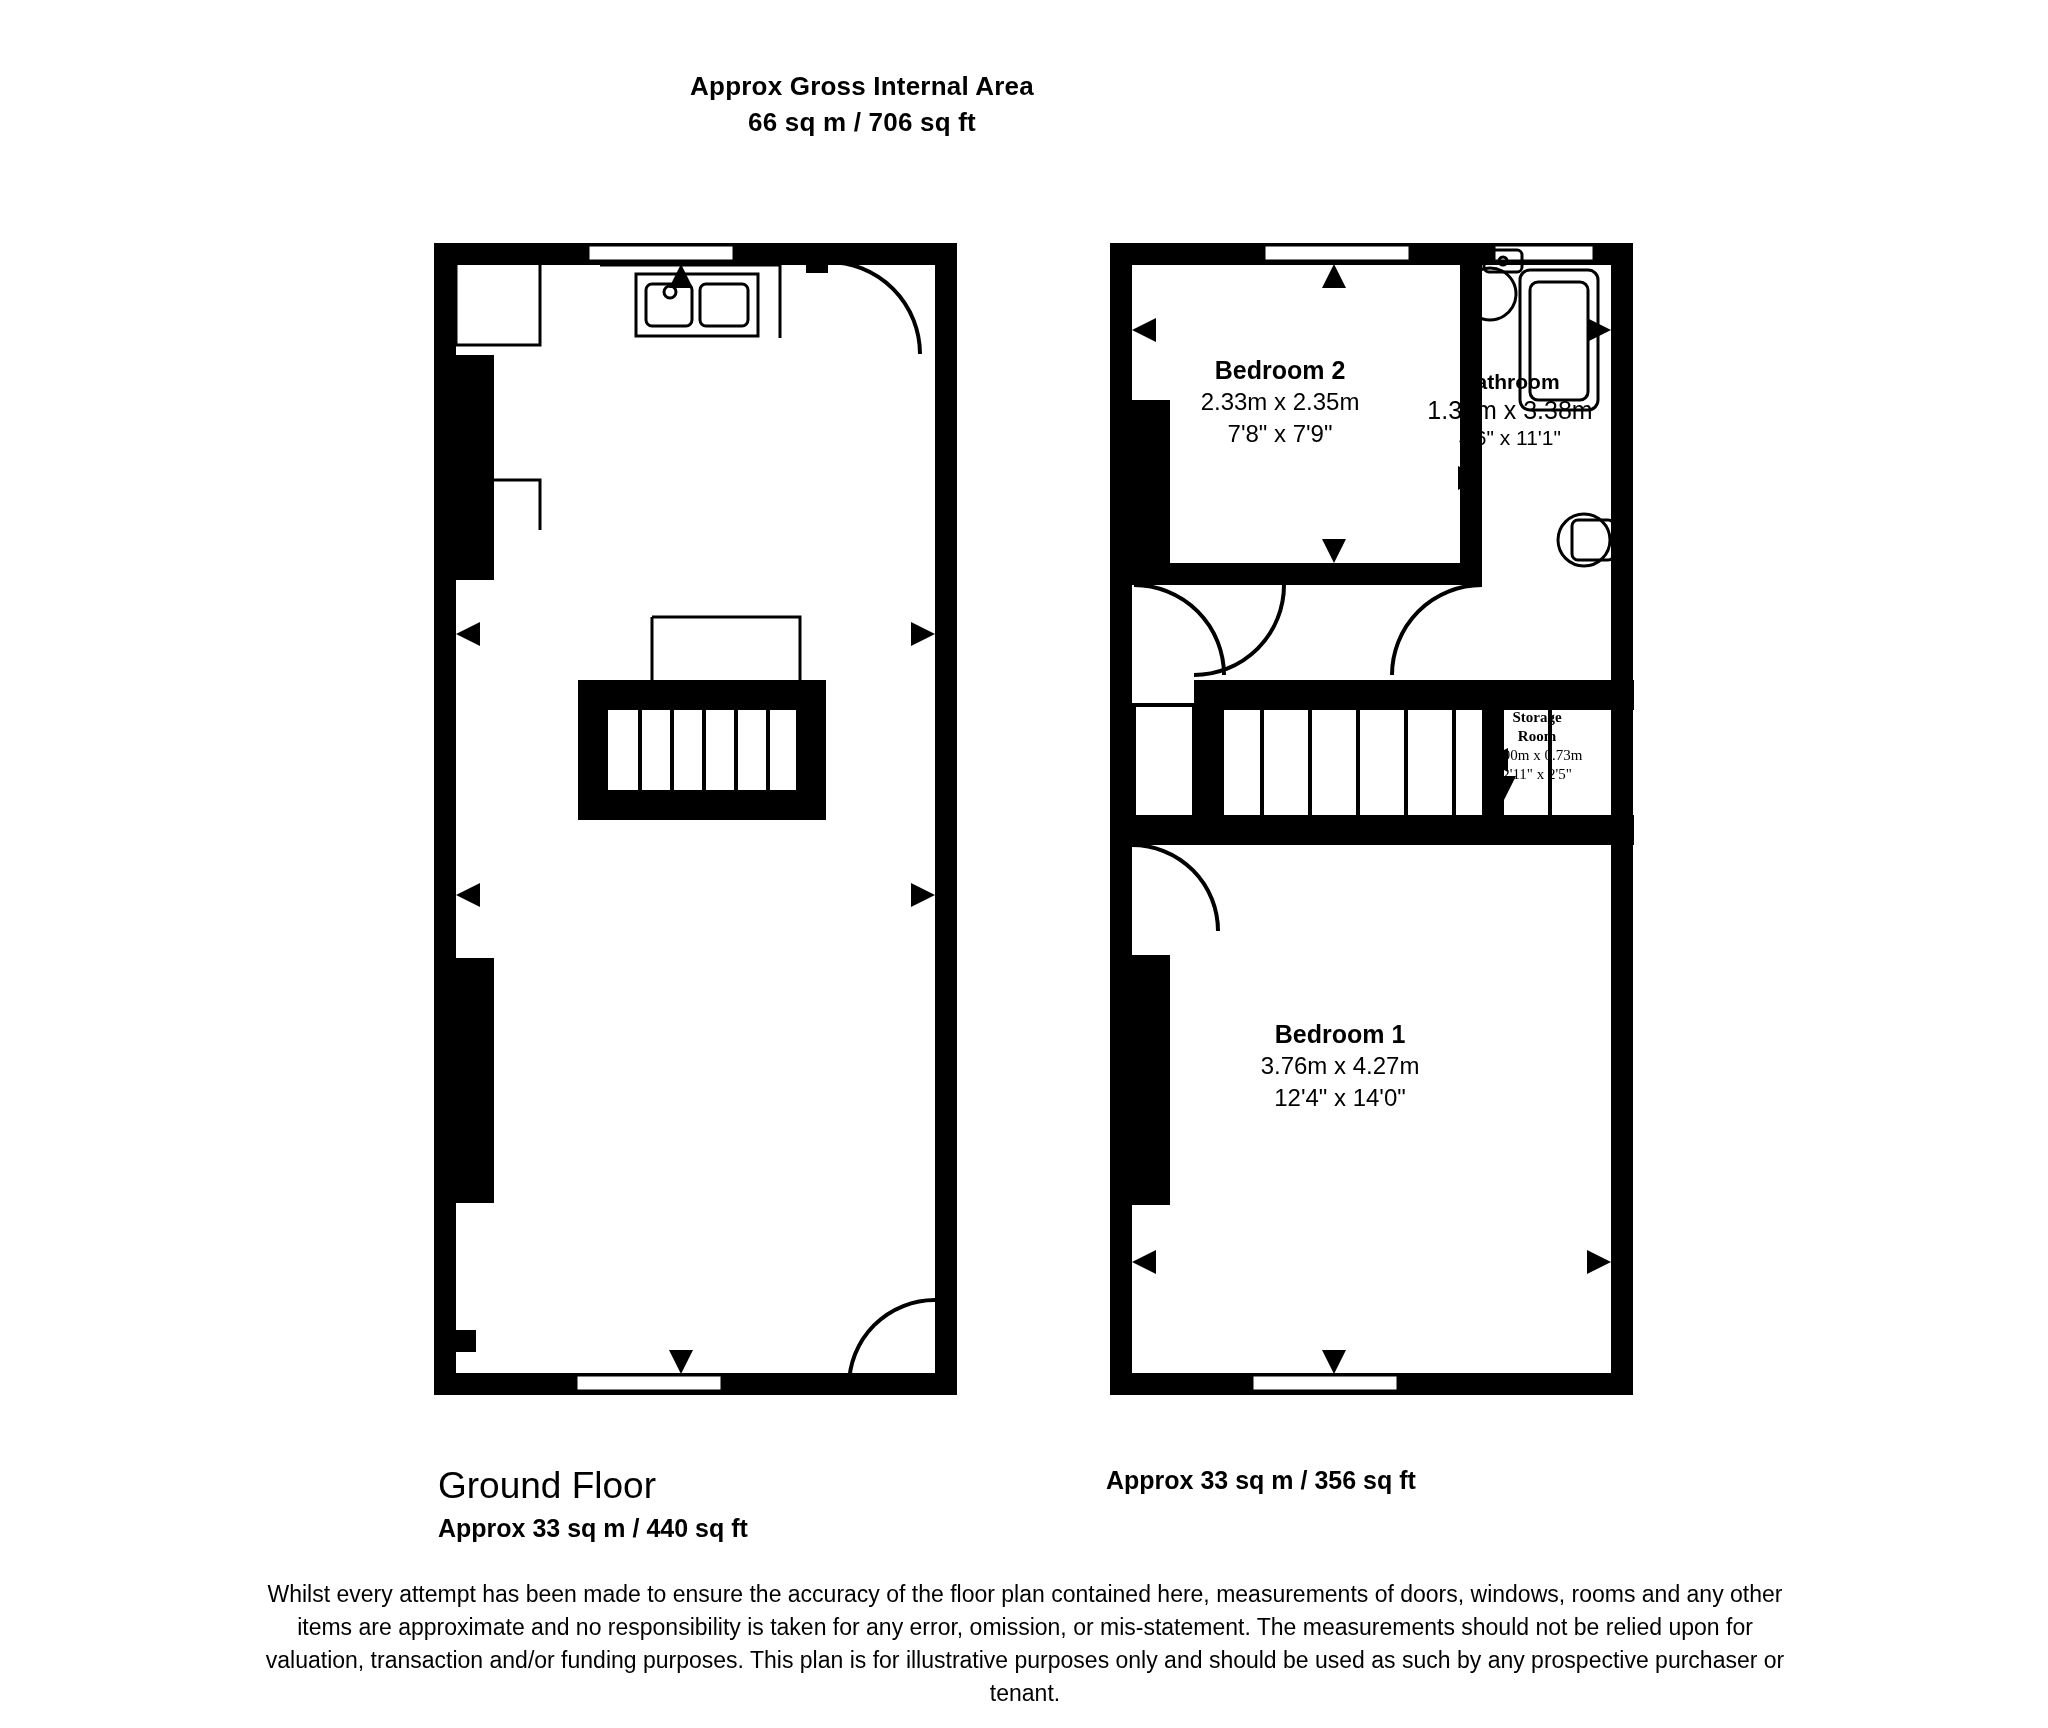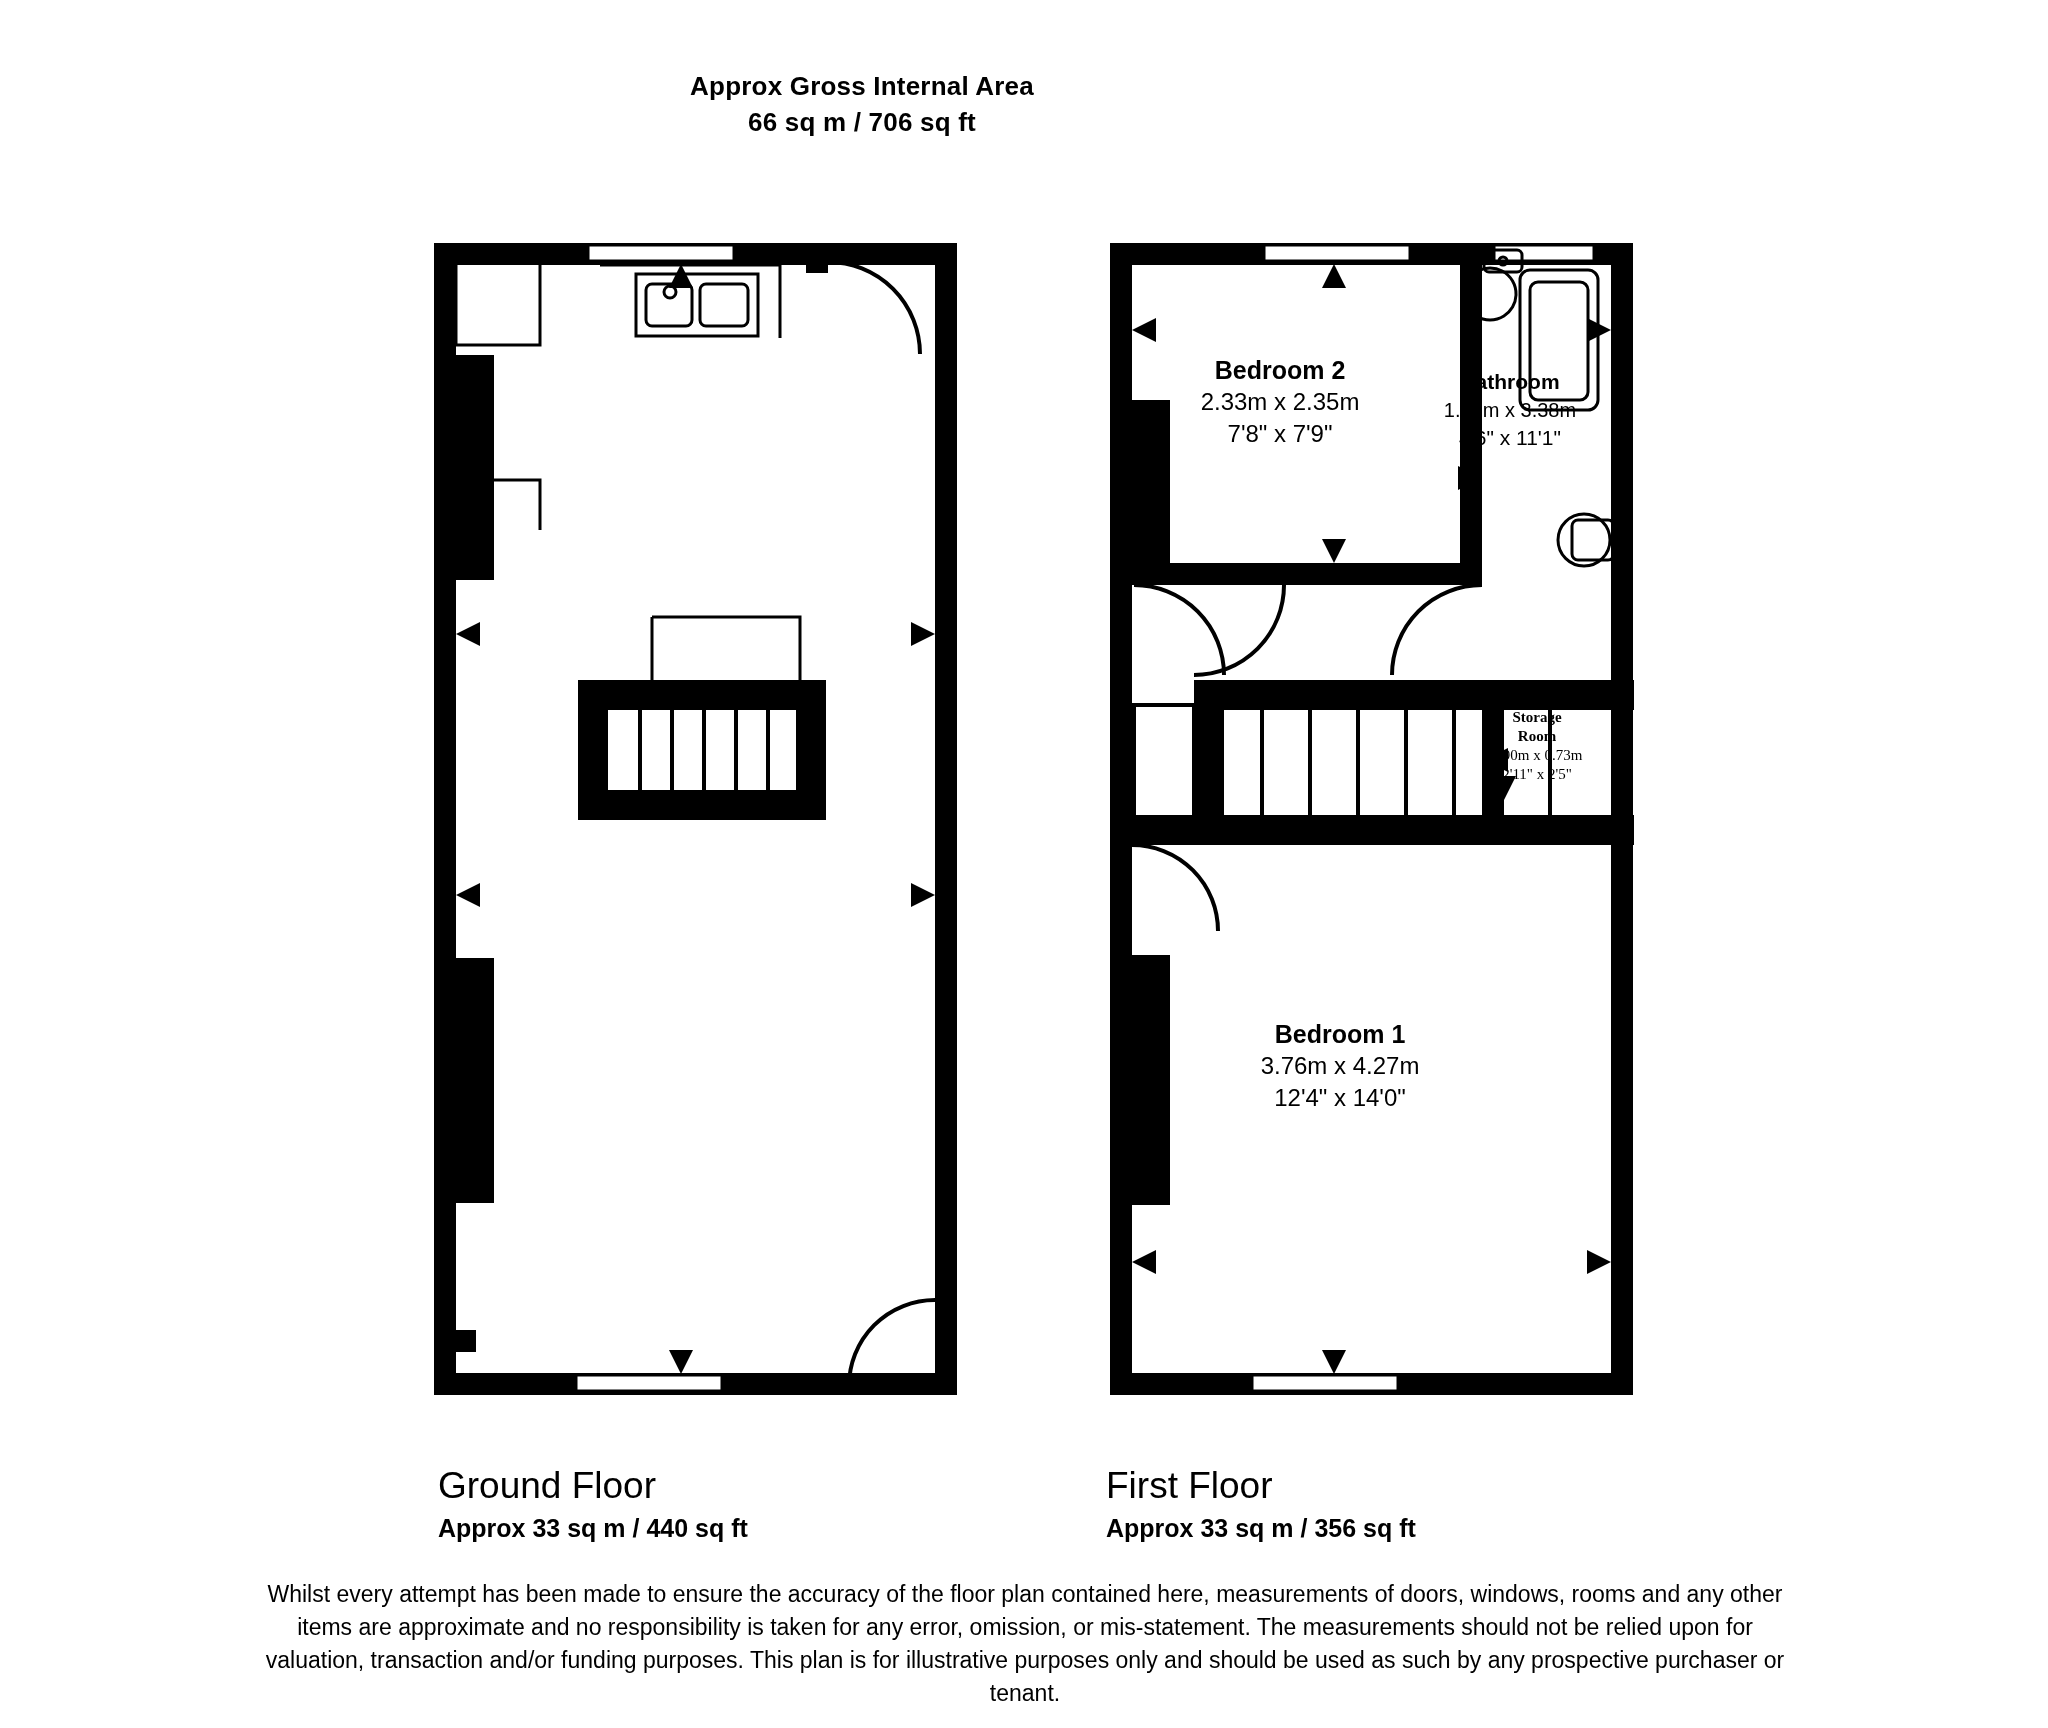--- a/index.html
+++ b/index.html
@@ -259,21 +259,21 @@
 
 
   <div class="room-label" style="left:1100px; top:354px; width:360px;">
     <div class="name">Bedroom 2</div>
     <div class="dim">2.33m x 2.35m</div>
     <div class="dim">7'8" x 7'9"</div>
   </div>
 
   <div class="room-label" style="left:1390px; top:368px; width:240px; line-height:28px;">
     <div class="name" style="font-size:21px;">Bathroom</div>
-    <div class="dim" style="font-size:20px;">1.36m x 3.38m</div>
+    <div class="dim" style="font-size:25px;">1.36m x 3.38m</div>
     <div class="dim" style="font-size:21px;">4'6" x 11'1"</div>
   </div>
 
   <div class="room-label small" style="left:1452px; top:708px; width:170px;">
     <div class="name">Storage</div>
     <div class="name">Room</div>
     <div class="dim">0.90m x 0.73m</div>
     <div class="dim">2'11" x 2'5"</div>
   </div>
 
@@ -283,17 +283,16 @@
     <div class="dim">12'4" x 14'0"</div>
   </div>
 </div>
 
 <div id="ground-caption" class="floor-caption">
   <div class="title">Ground Floor</div>
   <div class="sub">Approx 33 sq m / 440 sq ft</div>
 </div>
 
 <div id="first-caption" class="floor-caption">
-  <div class="title">First Floor</div>
   <div class="sub">Approx 33 sq m / 356 sq ft</div>
 </div>
 
 <div id="disclaimer">Whilst every attempt has been made to ensure the accuracy of the floor plan contained here, measurements of doors, windows, rooms and any other items are approximate and no responsibility is taken for any error, omission, or mis-statement. The measurements should not be relied upon for valuation, transaction and/or funding purposes. This plan is for illustrative purposes only and should be used as such by any prospective purchaser or tenant.</div>
 
 </body></html>

